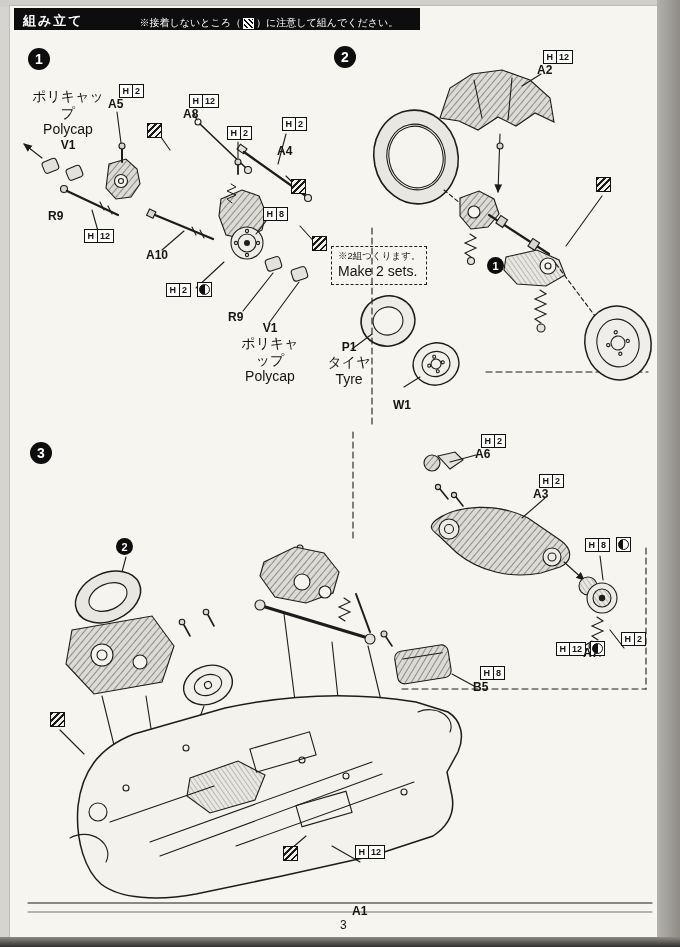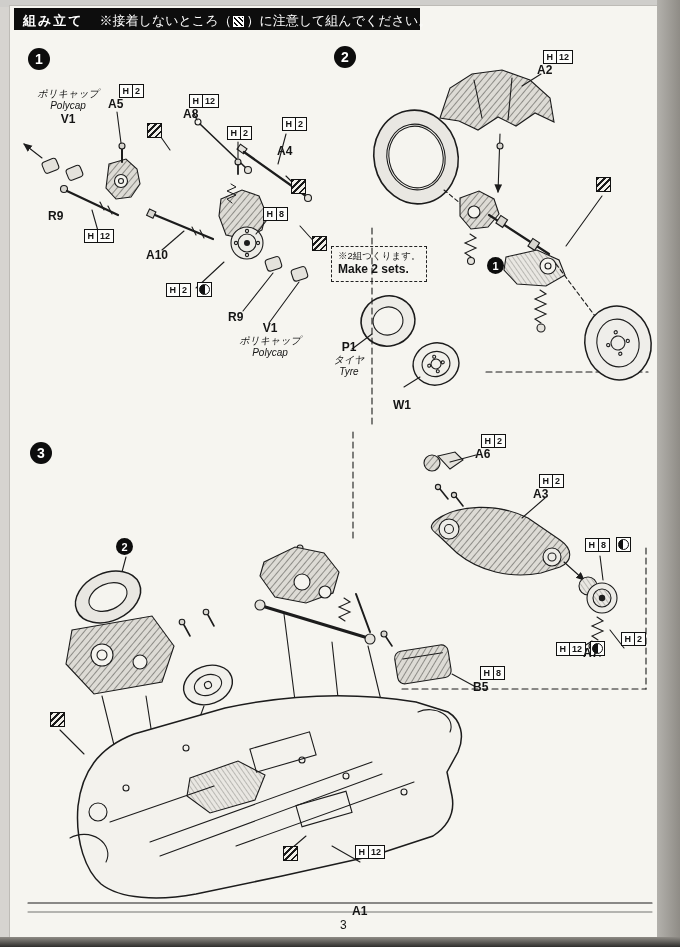--- a/index.html
+++ b/index.html
@@ -8,48 +8,48 @@
   .edge-top { position:absolute; left:0; top:0; width:680px; height:7px; background:#cfcecb; }
   .page { position:absolute; left:10px; top:6px; width:648px; height:931px; background:#f6f5f0; box-shadow:0 0 0 1px #bdbbb6; }
   .edge-right { position:absolute; left:657px; top:0; width:23px; height:947px; background:linear-gradient(90deg,#b3b1ac,#8f8c86); }
   .edge-bottom { position:absolute; left:0; top:937px; width:680px; height:10px; background:linear-gradient(#8f8c86,#2f2e2c); }
 
   .art { position:absolute; left:0; top:0; }
 
   .hdr { position:absolute; left:14px; top:8px; width:406px; height:22px; background:#0d0d0d; color:#fff;
          display:flex; align-items:flex-end; padding:0 9px; gap:16px; }
   .hdr-title { font-size:13px; font-weight:bold; letter-spacing:2px; white-space:nowrap; }
-  .hdr-note { font-size:13px; white-space:nowrap; display:flex; align-items:center; gap:2px; }
+  .hdr-note { font-size:10px; white-space:nowrap; display:flex; align-items:center; gap:2px;margin-left:40px; }
   .ng-inv { display:inline-block; width:11px; height:11px; border:1px solid #fff;
             background:repeating-linear-gradient(45deg,#fff 0 1.5px,#0d0d0d 1.5px 3.5px); }
 
   .step-c { position:absolute; width:22px; height:22px; border-radius:50%; background:#0d0d0d; color:#fff;
             display:flex; align-items:center; justify-content:center; font-size:14px; font-weight:bold; }
   .ref-c { width:17px; height:17px; font-size:11px; }
 
   .pl { position:absolute; font-weight:bold; font-size:12px; white-space:nowrap; }
   .lblock { position:absolute; text-align:center; line-height:1.18; }
-  .lblock .sm { font-size:10px;font-style:italic; }
+  .lblock .sm { font-size:14px; }
   .lblock .pl2 { font-weight:bold; font-size:12px; }
 
   .hbox { position:absolute; display:inline-flex; align-items:stretch; background:#fdfdfb; border:1.3px solid #111;
           height:14px; font-size:9px; font-weight:bold; line-height:11px; }
   .hbox .l { padding:0 2.5px; display:flex; align-items:center; }
   .hbox .n { border-left:1.3px solid #111; padding:0 2.5px; display:flex; align-items:center; }
 
   .ng { position:absolute; width:15px; height:15px; border:1.6px solid #111;
         background:repeating-linear-gradient(135deg,#1a1a1a 0 2px,#f1efe9 2px 4.5px); }
   .pc { position:absolute; width:15px; height:15px; border:1.6px solid #111; background:#fdfdfb;
         display:flex; align-items:center; justify-content:center; }
   .pc::after { content:""; width:9px; height:9px; border:1px solid #111; border-radius:50%;
         background:linear-gradient(90deg,#111 0 50%,#fff 50%); }
 
   .noteb { position:absolute; border:1.4px dashed #222; padding:3px 6px; font-size:9.5px; line-height:1.3;
            white-space:nowrap; }
-  .noteb .en { font-size:12px;font-weight:bold; }
+  .noteb .en { font-size:14px; }
 
   .pagenum { position:absolute; font-size:12px; }
 </style>
 </head>
 <body>
 
 <div class="scan">
   <div class="edge-top"></div>
   <div class="page"></div>
 

